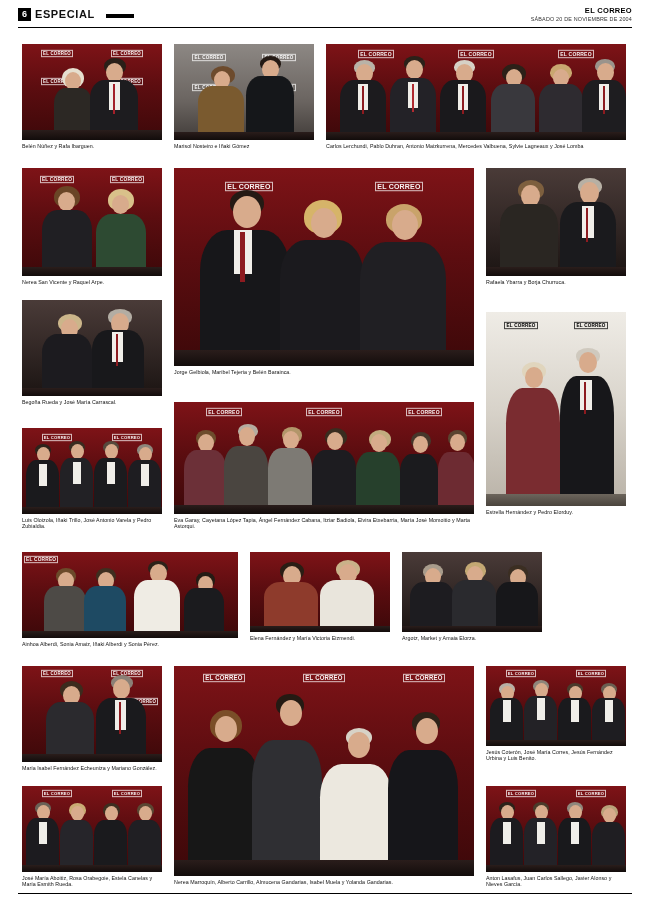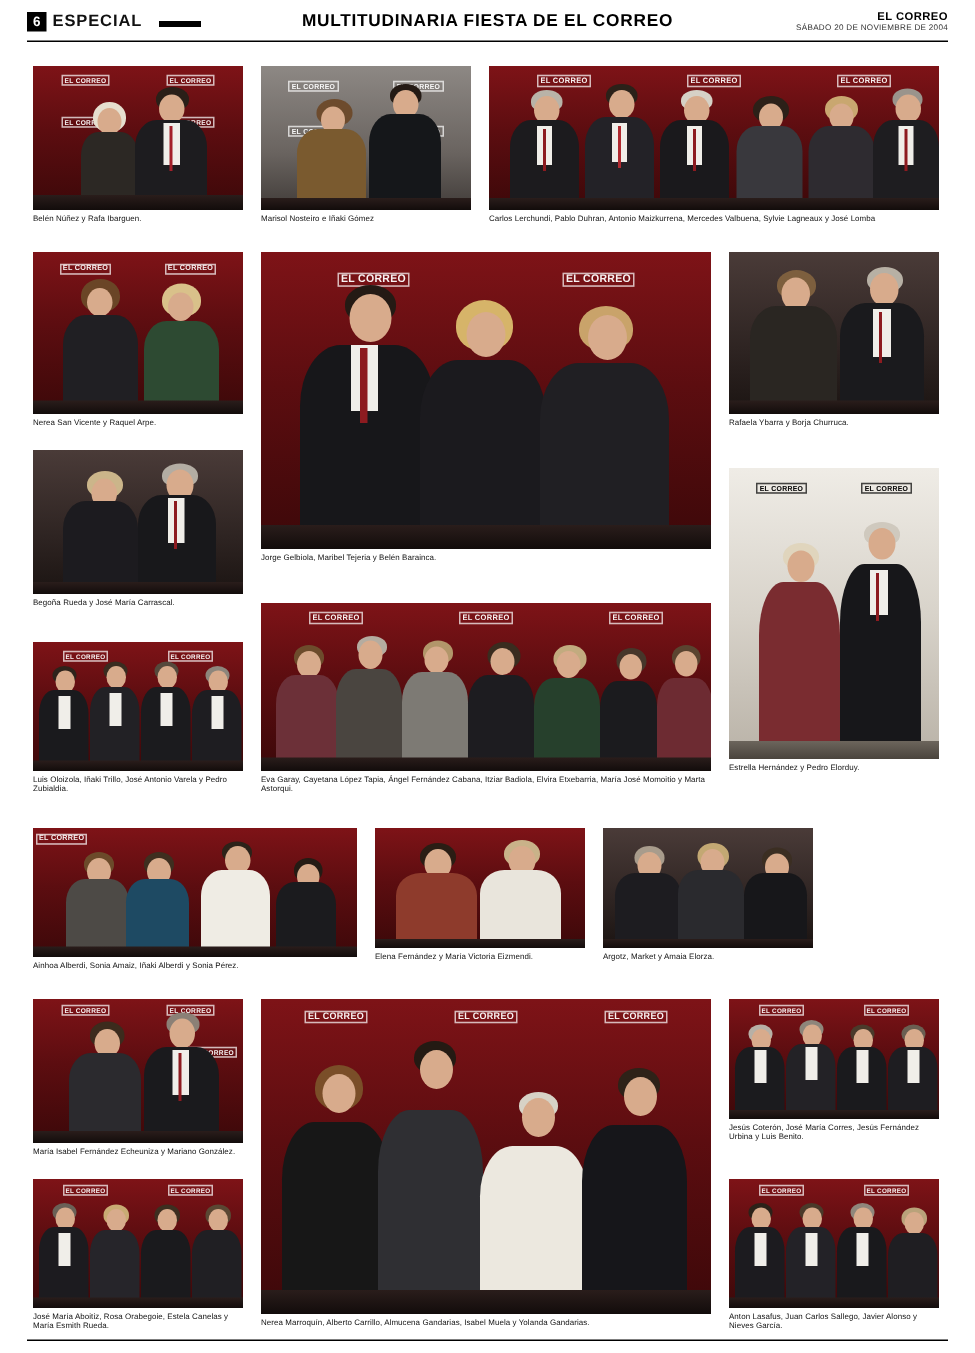--- a/index.html
+++ b/index.html
@@ -164,21 +164,20 @@
 </style>
 </head>
 <body>
 
 <div id="page">
 
   <div class="masthead">
     <div class="page-num-box">6</div>
     <div class="section-name">ESPECIAL</div>
     <div class="section-rule"></div>
-    <div class="masthead-title">MULTITUDINARIA FIESTA DE EL CORREO</div>
     <div class="masthead-right">
       <div class="brand">EL CORREO</div>
       <div class="date">SÁBADO 20 DE NOVIEMBRE DE 2004</div>
     </div>
   </div>
   <div class="top-rule"></div>
   <div class="bottom-rule"></div>
 
   <div class="item" style="left:22px; top:44px; width:140px;">
     <div class="photo" style="height:96px;">

